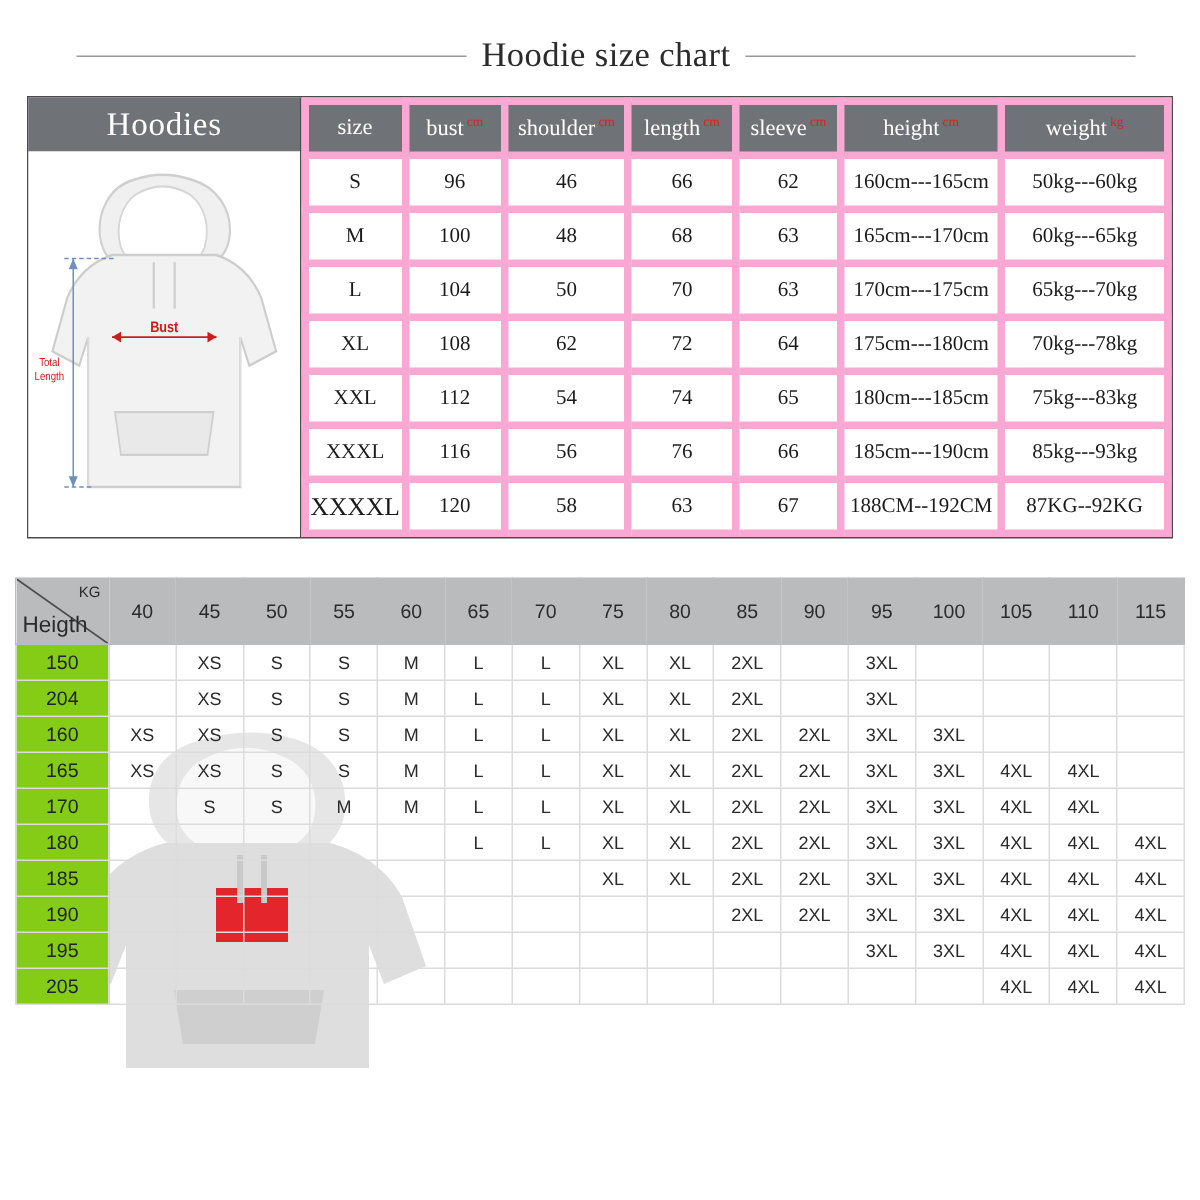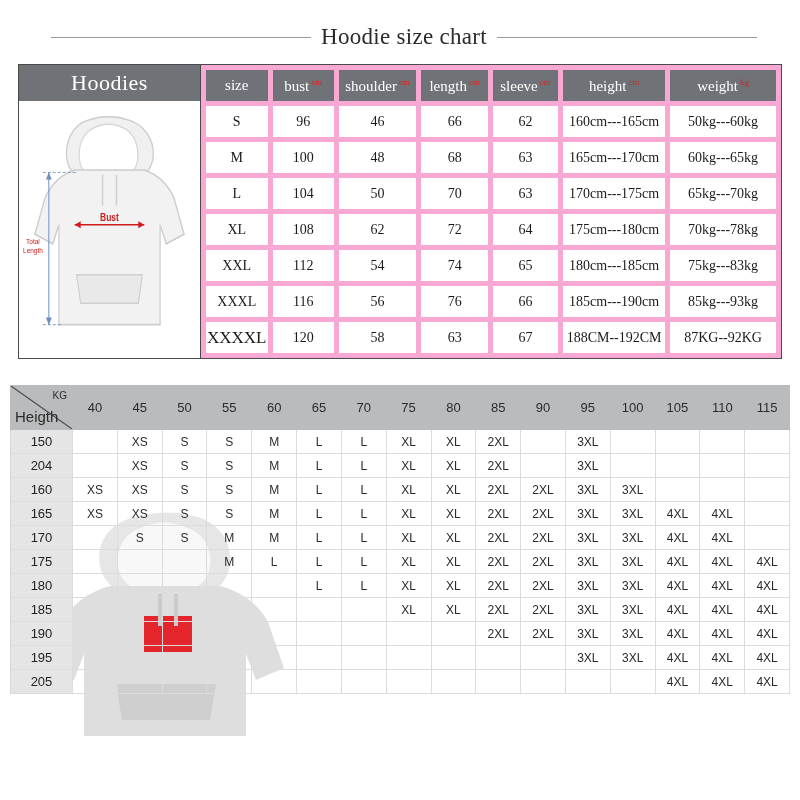--- a/index.html
+++ b/index.html
@@ -151,21 +151,21 @@
     bottom: 4px; left: 4px;
     font-size: 15px;
     color: #2b2b2b;
   }
   .corner-diag {
     position: absolute;
     left: 0; top: 0;
     width: 100%; height: 100%;
   }
   table.matrix tbody td.rowhead {
-    background: #e5e5e5;
+    background: #84cc16;
     text-align: center;
     font-size: 13px;
     color: #222;
     border-left-color: #d6d6d6;
   }
   table.matrix tbody td { background: transparent; }
   table.matrix tbody tr td { border-color: #dcdcdc; }
   .hoodie-ghost {
     position: absolute;
     left: 26px;
@@ -460,39 +460,20 @@
         <td>XL</td>
         <td>2XL</td>
         <td>2XL</td>
         <td>3XL</td>
         <td>3XL</td>
         <td>4XL</td>
         <td>4XL</td>
         <td></td>
       </tr>
       <tr>
-        <td class="rowhead">175</td>
-        <td></td>
-        <td></td>
-        <td></td>
-        <td>M</td>
-        <td>L</td>
-        <td>L</td>
-        <td>L</td>
-        <td>XL</td>
-        <td>XL</td>
-        <td>2XL</td>
-        <td>2XL</td>
-        <td>3XL</td>
-        <td>3XL</td>
-        <td>4XL</td>
-        <td>4XL</td>
-        <td>4XL</td>
-      </tr>
-      <tr>
         <td class="rowhead">180</td>
         <td></td>
         <td></td>
         <td></td>
         <td></td>
         <td></td>
         <td>L</td>
         <td>L</td>
         <td>XL</td>
         <td>XL</td>

